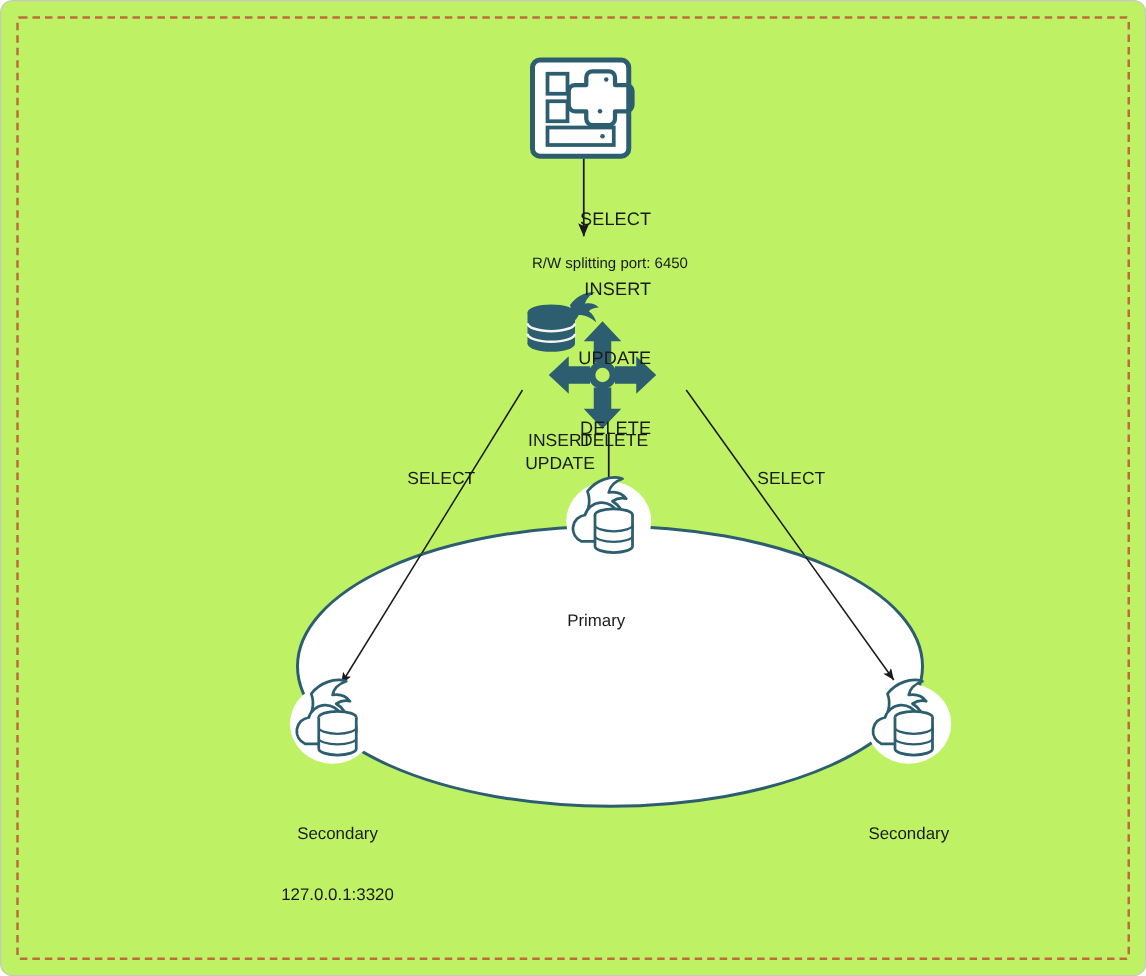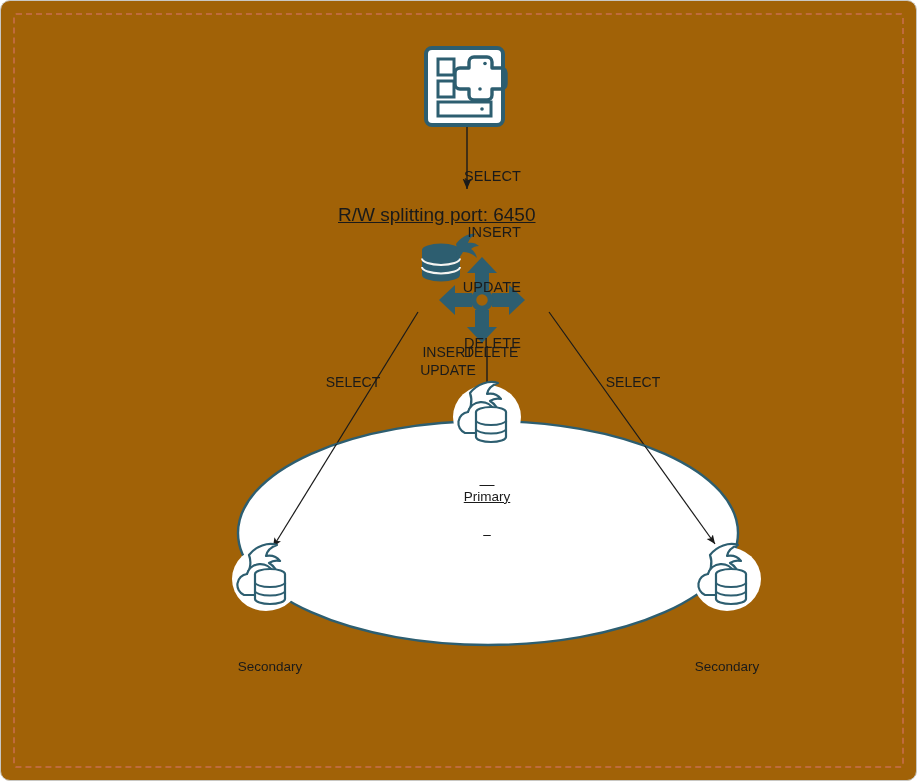--- a/index.html
+++ b/index.html
@@ -10,21 +10,21 @@
   body {
     width: 917px;
     height: 781px;
     font-family: "Liberation Sans", sans-serif;
     overflow: hidden;
   }
   #canvas {
     position: relative;
     width: 917px;
     height: 781px;
-    background: #a16207;
+    background: #bef264;
     border-radius: 10px;
     box-sizing: border-box;
     border: 1px solid #c9c7c2;
     overflow: hidden;
   }
   #dashed-frame {
     position: absolute;
     left: 12px;
     top: 12px;
     right: 12px;
@@ -46,22 +46,22 @@
     font-family: "Liberation Sans", sans-serif;
     white-space: pre;
     line-height: 1.28;
   }
   .sql-list {
     font-size: 14.5px;
     text-align: right;
     letter-spacing: 0.1px;
   }
   .port-label {
-    font-size: 19px;
-    text-decoration: underline;
+    font-size: 12px;
+    text-align: center;
   }
   .edge-label {
     font-size: 14px;
     text-align: center;
   }
   .node-label {
     font-size: 13.5px;
     text-align: center;
     line-height: 1.22;
   }
@@ -195,25 +195,26 @@
   <div class="diagram-text port-label" style="left:337px; top:202px; width:300px;">R/W splitting port: 6450</div>
 
   <div class="diagram-text edge-label" style="left:397px; top:343px; width:100px; text-align:center;"><span><div>INSERT</div><div>UPDATE</div></span></div>
 
   <div class="diagram-text edge-label" style="left:463px; top:343px; width:100px; text-align:left;">DELETE</div>
 
   <div class="diagram-text edge-label" style="left:302px; top:373px; width:100px;">SELECT</div>
 
   <div class="diagram-text edge-label" style="left:582px; top:373px; width:100px;">SELECT</div>
 
-  <div class="diagram-text node-label" style="left:386px; top:455px; width:200px;text-decoration:underline;">
+  <div class="diagram-text node-label" style="left:376px; top:455px; width:200px;">
     <div>Primary</div>
   </div>
 
   <div class="diagram-text node-label" style="left:169px; top:625px; width:200px;">
     <div>Secondary</div>
+    <div>127.0.0.1:3320</div>
   </div>
 
   <div class="diagram-text node-label" style="left:626px; top:625px; width:200px;">
     <div>Secondary</div>
   </div>
 
 </div>
 
 </body></html>

